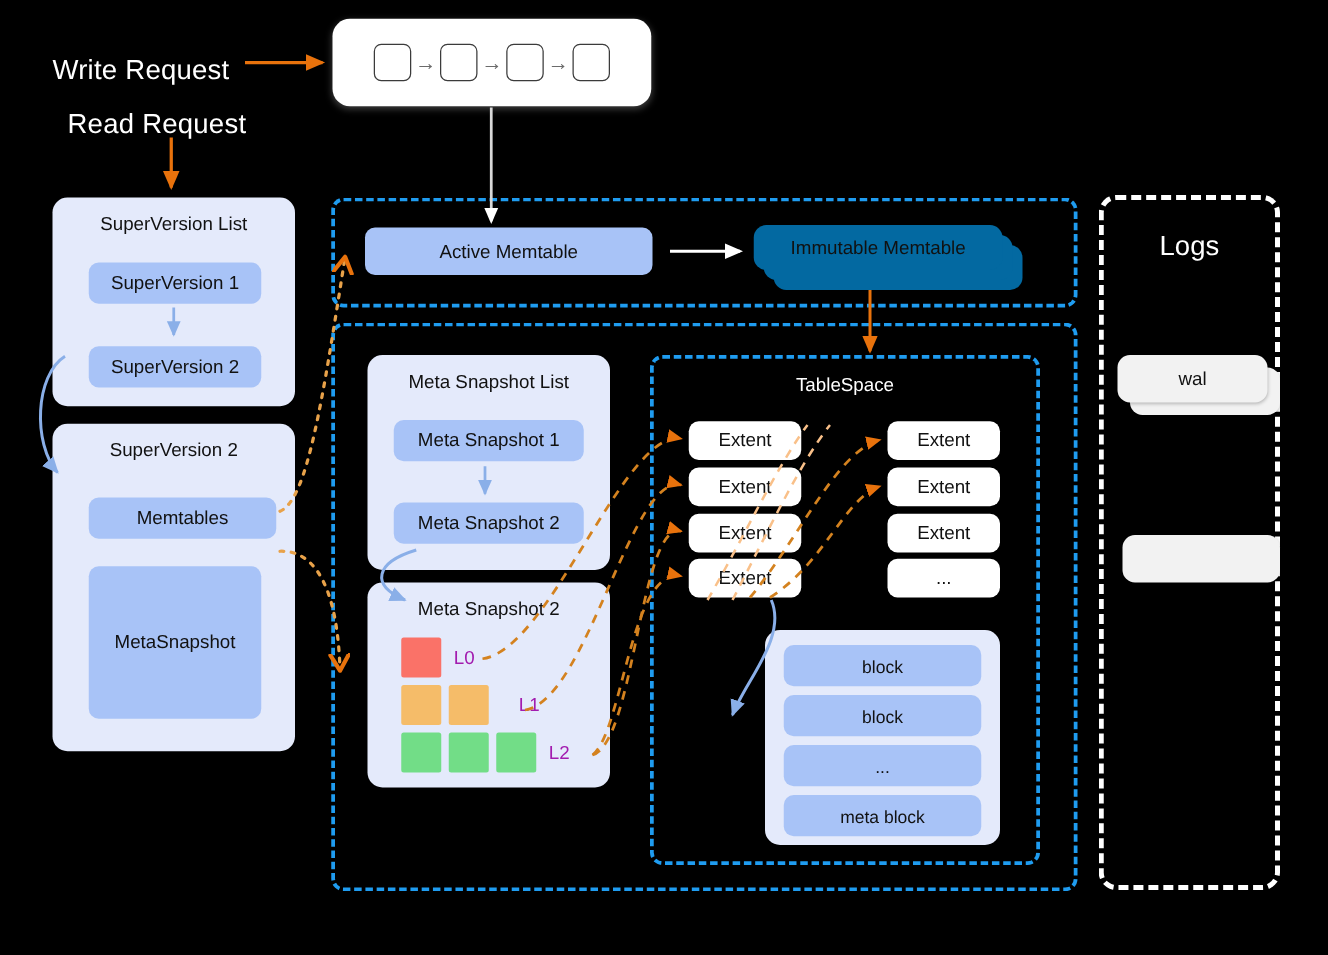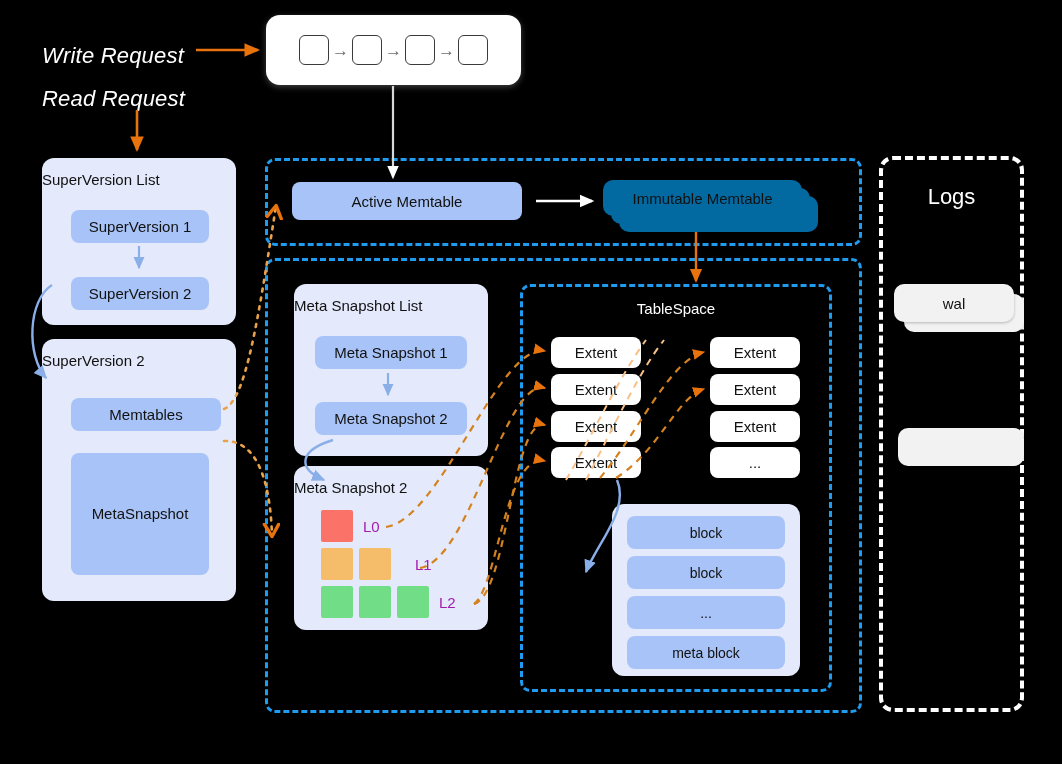--- a/index.html
+++ b/index.html
@@ -8,21 +8,20 @@
     font-family:"Liberation Sans","DejaVu Sans",sans-serif;
     color:#111;
   }
   #stage{position:absolute;inset:0;}
   .abs{position:absolute;box-sizing:border-box;}
 
   
   .req-label{
     color:#fff;font-size:22px;font-weight:400;letter-spacing:.2px;
     white-space:nowrap;
-    font-style:italic;
   }
 
   
   .topbox{
     background:#fff;border-radius:14px;
     box-shadow:0 2px 6px rgba(255,255,255,.25);
     display:flex;align-items:center;justify-content:center;gap:0;
   }
   .cell{
     width:30px;height:30px;border:1.6px solid #3b3b3b;border-radius:6px;
@@ -30,21 +29,21 @@
   }
   .cellarrow{
     color:#6b6b6b;font-size:17px;line-height:1;margin:0 3px;user-select:none;
   }
 
   
   .panel{
     background:#e4eafb;border-radius:12px;
   }
   .panel-title{
-    text-align:left;font-size:15px;color:#111;padding-top:13px;
+    text-align:center;font-size:15px;color:#111;padding-top:13px;
   }
 
   
   .chip{
     background:#a8c3f7;border-radius:8px;
     display:flex;align-items:center;justify-content:center;
     font-size:15px;color:#111;text-align:center;
   }
   .chip.small{font-size:14px;}
 
@@ -84,21 +83,21 @@
   .lvl-label{font-size:15px;color:#a21caf;text-align:right;}
 
   svg.ovl{position:absolute;left:0;top:0;width:1062px;height:764px;pointer-events:none;}
 </style>
 </head>
 <body>
 
 <div id="stage">
 
   <div class="abs req-label" style="left:42px;top:43px;">Write Request</div>
-  <div class="abs req-label" style="left:42px;top:86px;">Read Request</div>
+  <div class="abs req-label" style="left:54px;top:86px;">Read Request</div>
 
   <div class="abs topbox" style="left:266px;top:15px;width:255px;height:70px;">
     <div class="cell"></div>
     <span class="cellarrow">→</span>
     <div class="cell"></div>
     <span class="cellarrow">→</span>
     <div class="cell"></div>
     <span class="cellarrow">→</span>
     <div class="cell"></div>
   </div>

